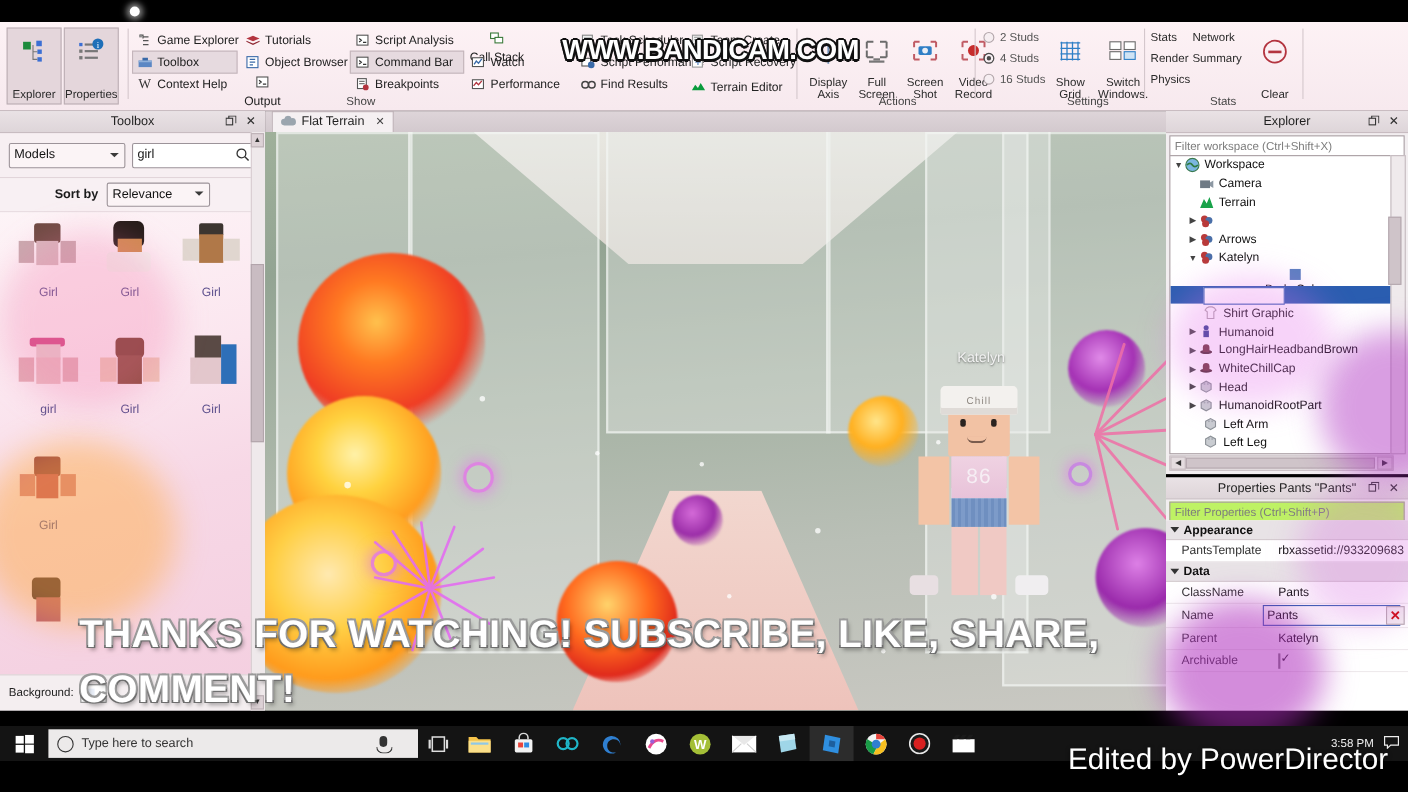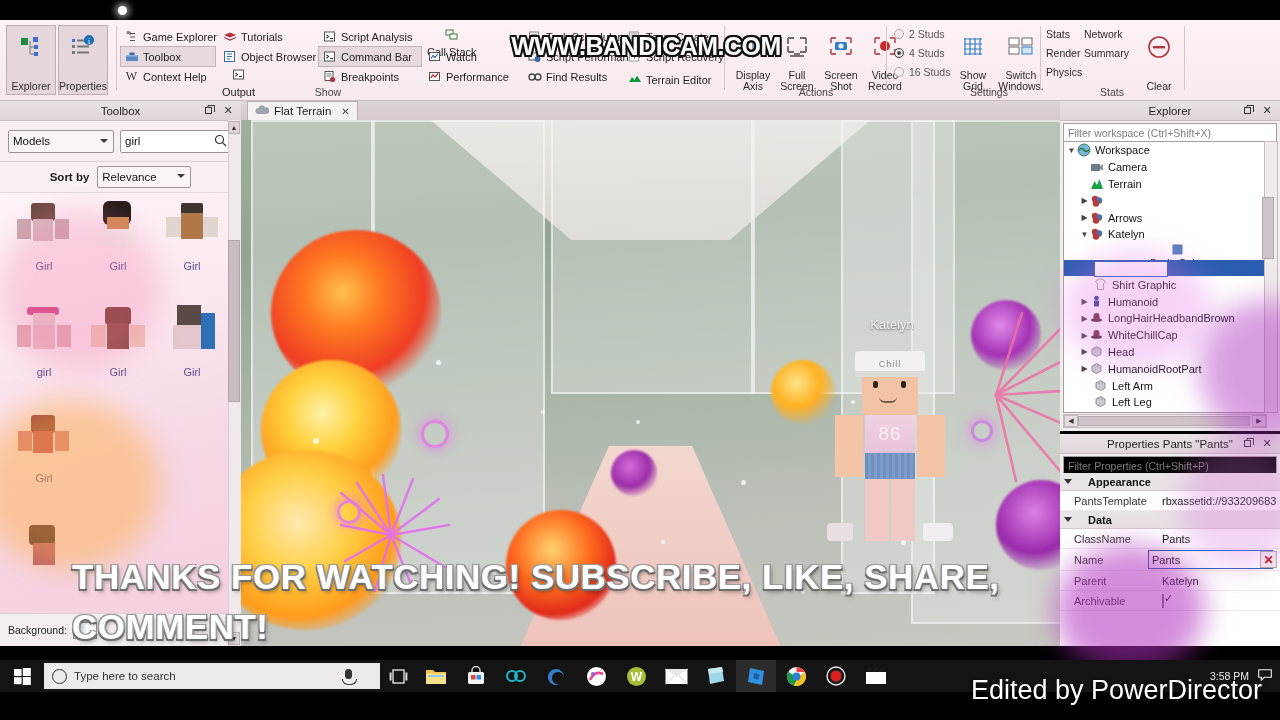--- a/index.html
+++ b/index.html
@@ -133,24 +133,24 @@
   .ex-edit{position:absolute;left:30px;top:1px;width:72px;height:14px;background:#fff;border:1px solid #2a5db0;}
   .ex-hscroll{position:absolute;left:3px;bottom:3px;width:202px;height:12px;background:#efeaec;border:1px solid #c4b9be;}
   .ex-hthumb{position:absolute;left:14px;top:1px;width:170px;height:8px;background:#cfc4c9;border:1px solid #b4a8ae;}
   .ex-hbtn{position:absolute;top:0;width:12px;height:10px;display:flex;align-items:center;justify-content:center;
     font-size:7px;color:#333;background:#e4dcdf;border:1px solid #c4b9be;}
   .ex-vscroll{position:absolute;right:2px;top:40px;width:12px;height:270px;background:#efeaec;border:1px solid #c4b9be;}
   .ex-vthumb{position:absolute;right:3px;top:55px;width:10px;height:60px;background:#cfc4c9;border:1px solid #b4a8ae;}
 
   
   .props{position:absolute;left:1060px;top:434px;width:220px;height:212px;background:#f2eef0;overflow:hidden;}
-  .pr-filter{height:17px;margin:2px 3px 0 3px;background:#000000;border:1px solid #a79ca1;
+  .pr-filter{height:17px;margin:2px 3px 0 3px;background:#bef264;border:1px solid #a79ca1;
     display:flex;align-items:center;padding:0 4px;font-size:10.5px;color:#7d7d7d;}
   .pr-body{position:absolute;left:0;top:39px;width:220px;height:173px;background:#fff;}
-  .pr-cat{height:17px;display:flex;align-items:center;gap:16px;background:#e8e3e6;
+  .pr-cat{height:17px;display:flex;align-items:center;gap:4px;background:#e8e3e6;
     border-bottom:1px solid #d5ccd0;font-size:11px;font-weight:bold;color:#111;padding-left:4px;}
   .pr-row{height:19px;display:flex;align-items:center;border-bottom:1px solid #eeeaec;font-size:11px;color:#111;}
   .pr-k{width:88px;padding-left:14px;color:#333;}
   .pr-v{flex:1;color:#111;}
   .pr-edit{position:absolute;left:88px;width:120px;height:17px;background:#fff;border:1px solid #2a5db0;
     display:flex;align-items:center;padding-left:3px;font-size:11px;}
   .pr-x{position:absolute;right:3px;width:15px;height:15px;border:1px solid #b5a9ae;background:#f3eef0;
     display:flex;align-items:center;justify-content:center;color:#c00;font-size:12px;font-weight:bold;}
   .chk{width:11px;height:11px;border:1px solid #7a7a7a;background:#fff;position:relative;}
   .chk:after{content:"\2713";position:absolute;left:1px;top:-3px;font-size:11px;color:#111;}

